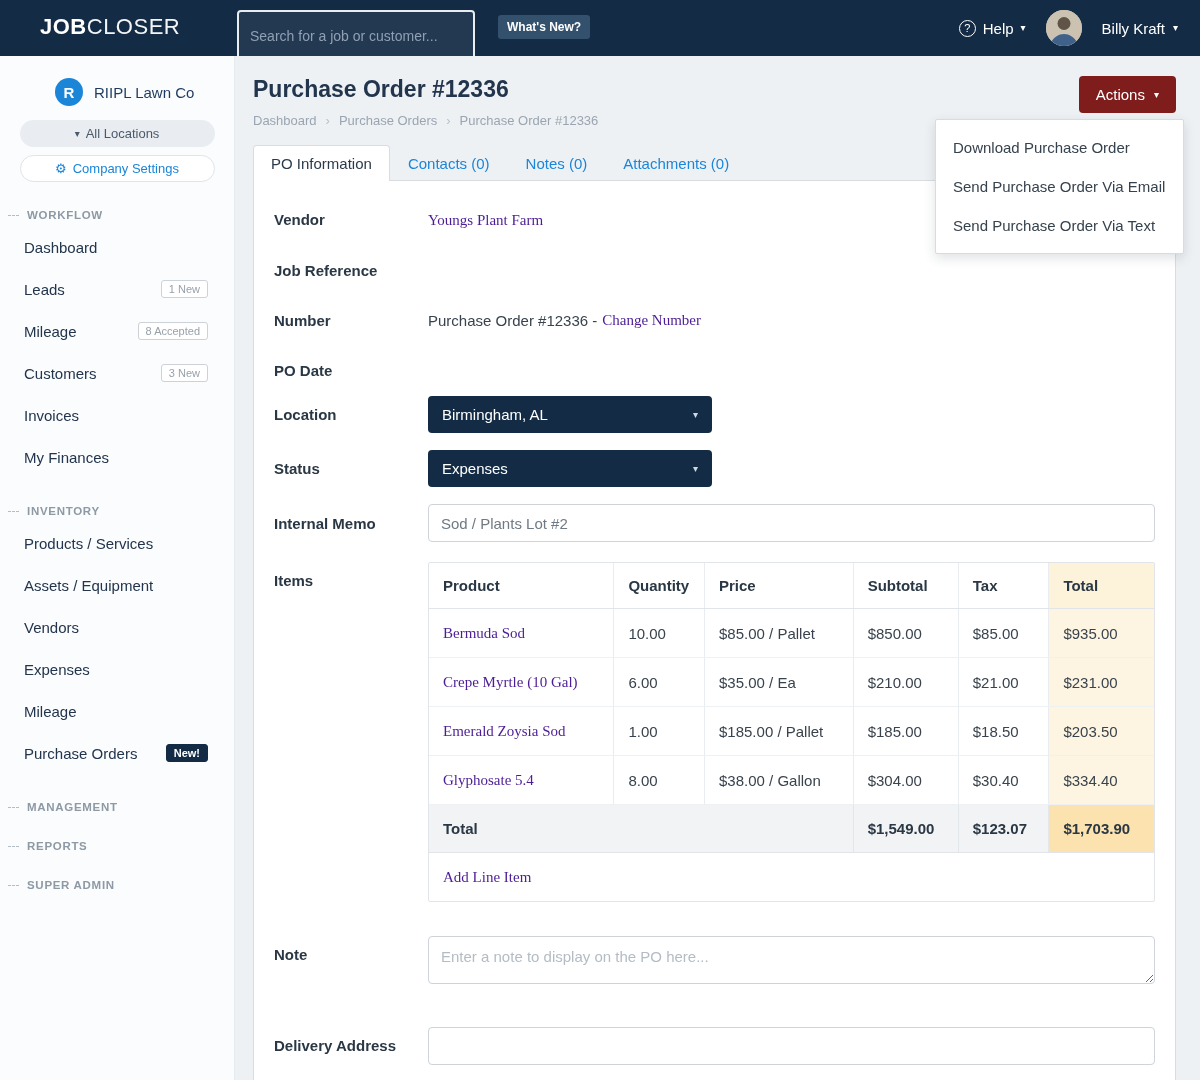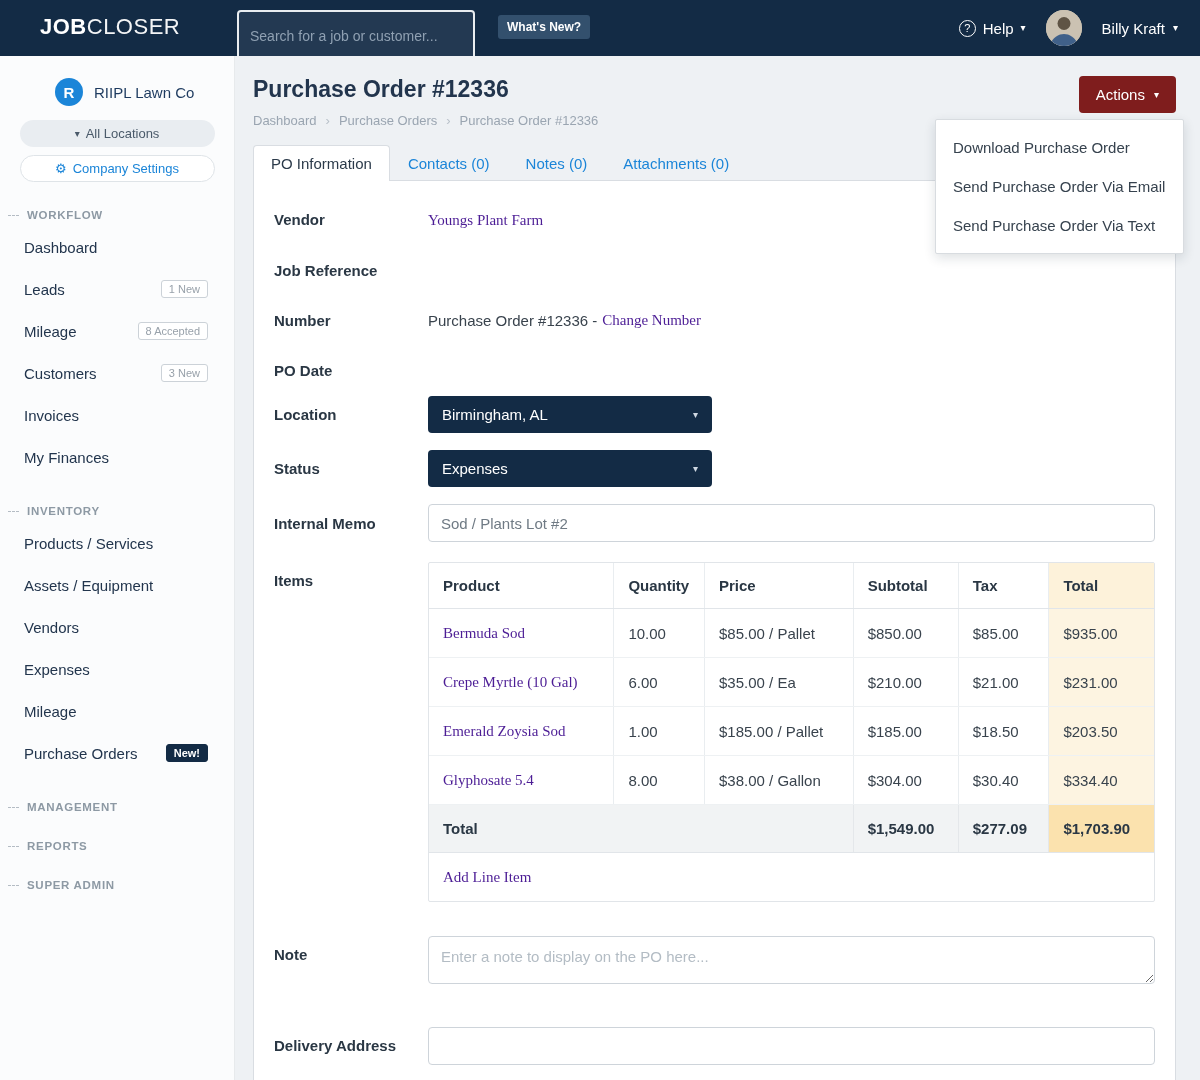--- a/index.html
+++ b/index.html
@@ -369,21 +369,21 @@
                       <td><span class="link">Glyphosate 5.4</span></td>
                       <td>8.00</td>
                       <td>$38.00 / Gallon</td>
                       <td>$304.00</td>
                       <td>$30.40</td>
                       <td class="total-col">$334.40</td>
                     </tr>
                     <tr class="total-row">
                       <td colspan="3">Total</td>
                       <td class="sep-l">$1,549.00</td>
-                      <td class="sep-l">$277.09</td>
+                      <td class="sep-l">$123.07</td>
                       <td class="total-col sep-l">$1,703.90</td>
                     </tr>
                   </tbody>
                 </table>
                 <div class="add-line">
                   <span class="link">Add Line Item</span>
                 </div>
               </div>
             </div>
           </div>

